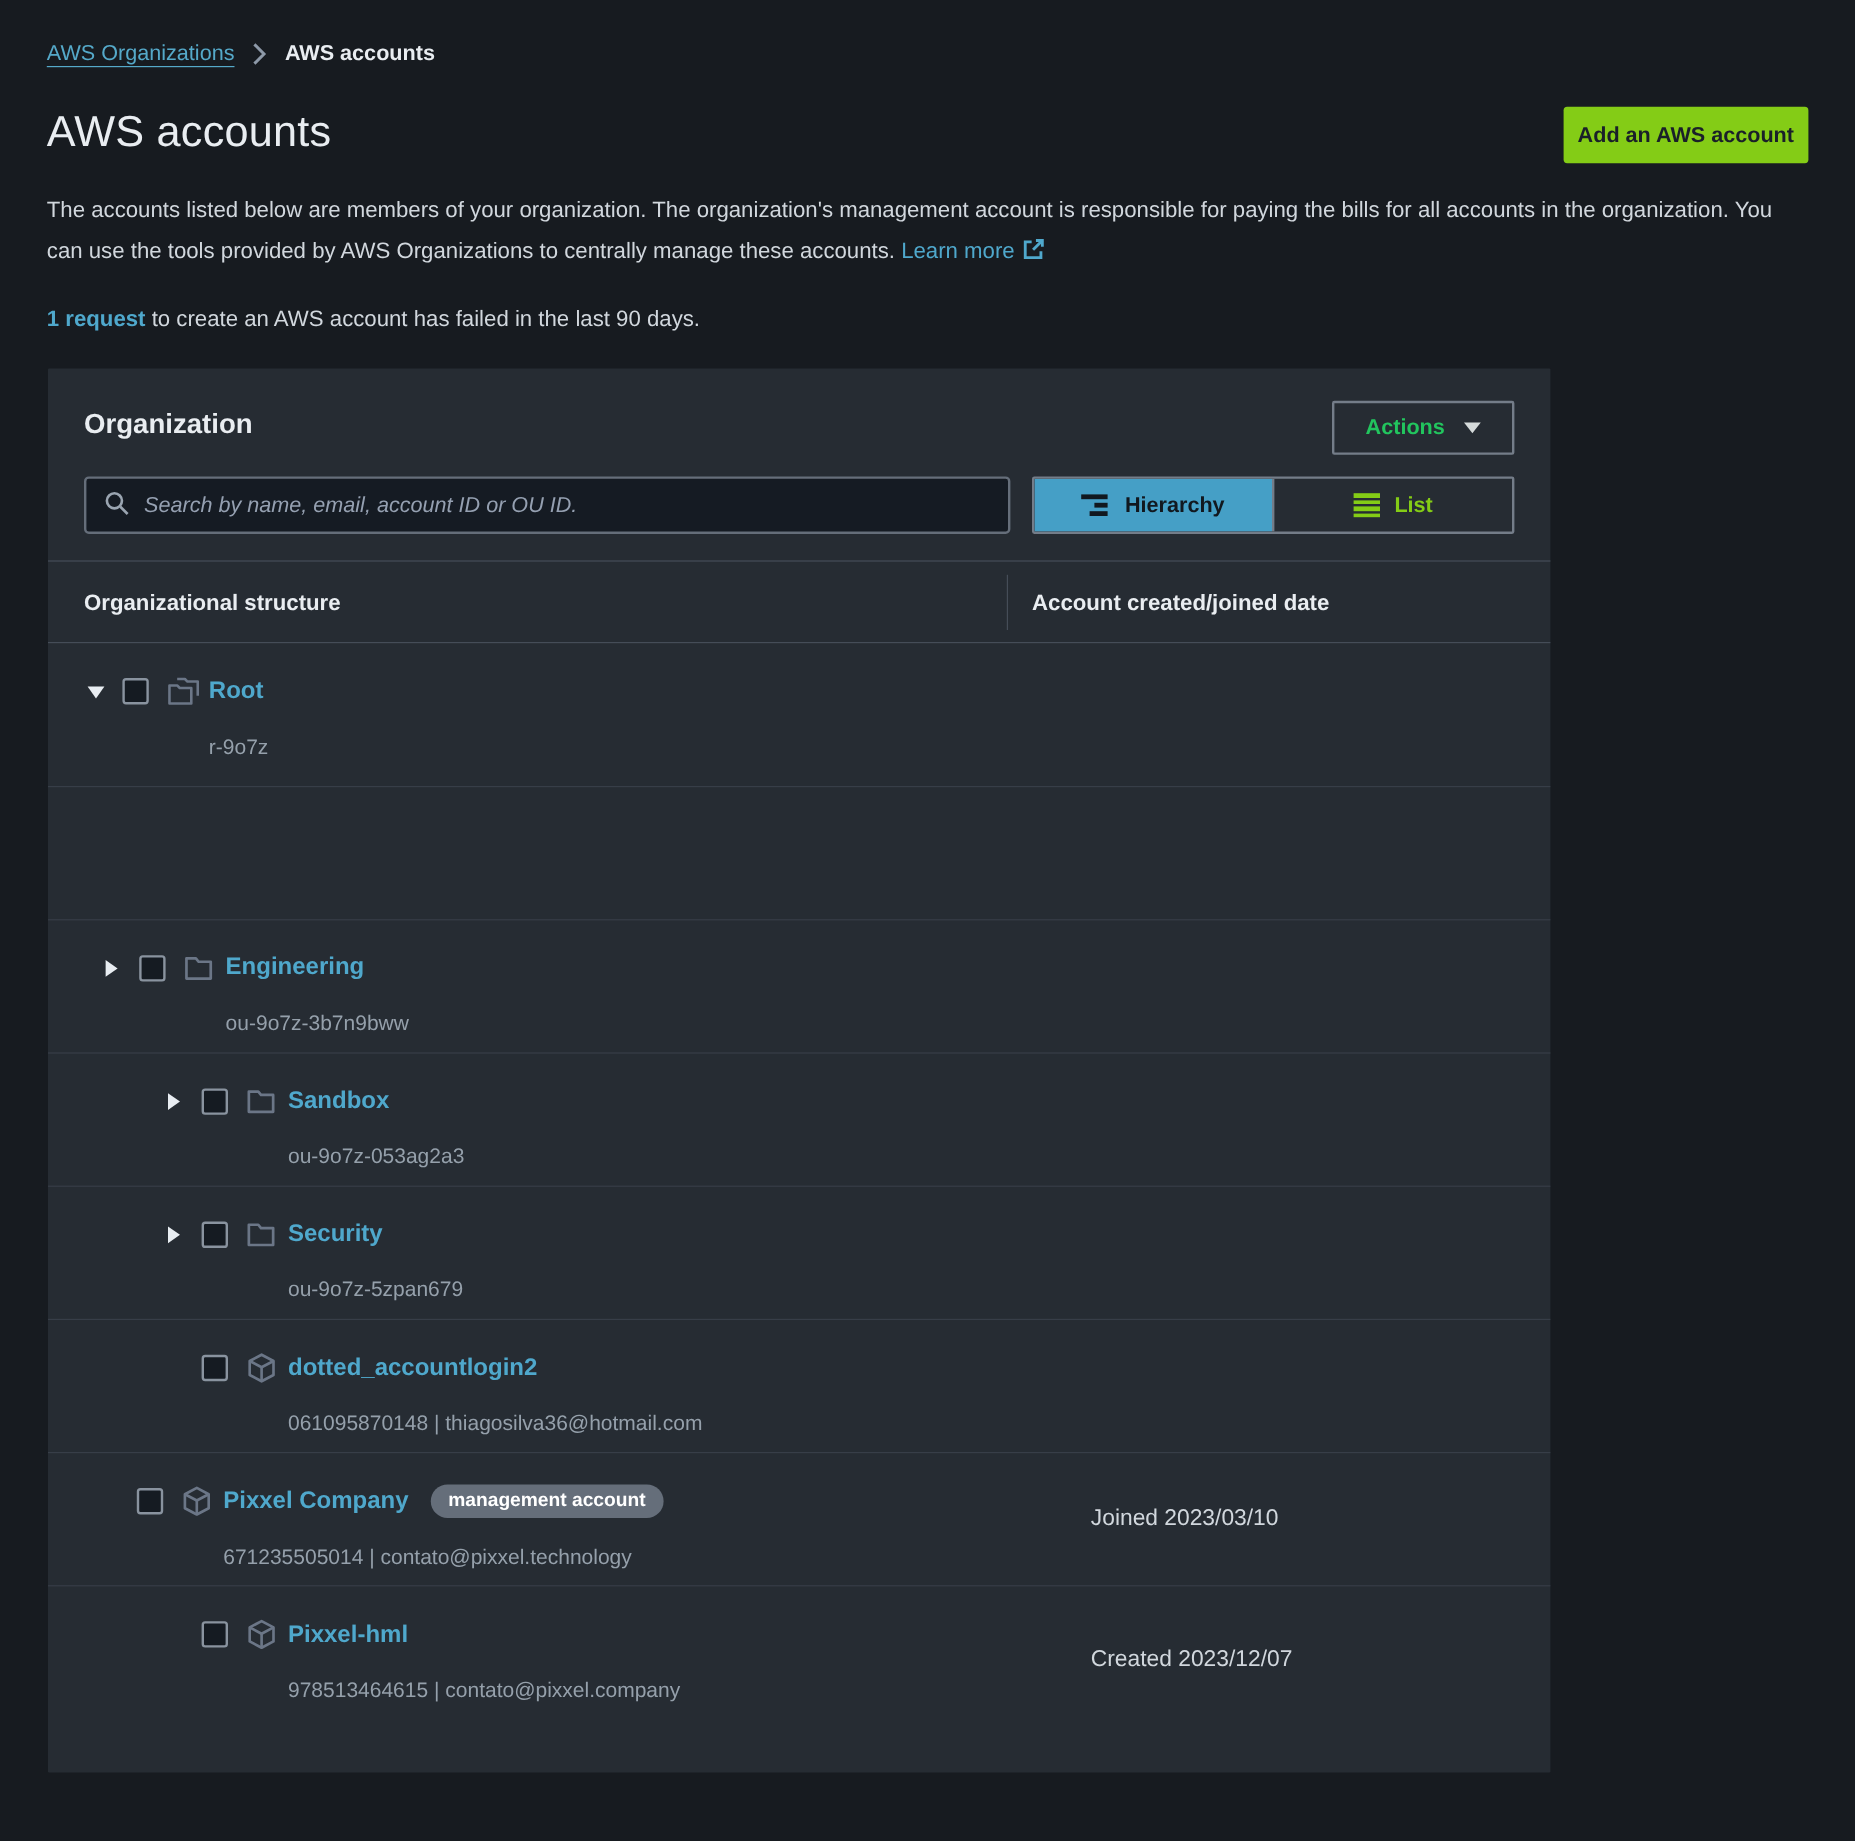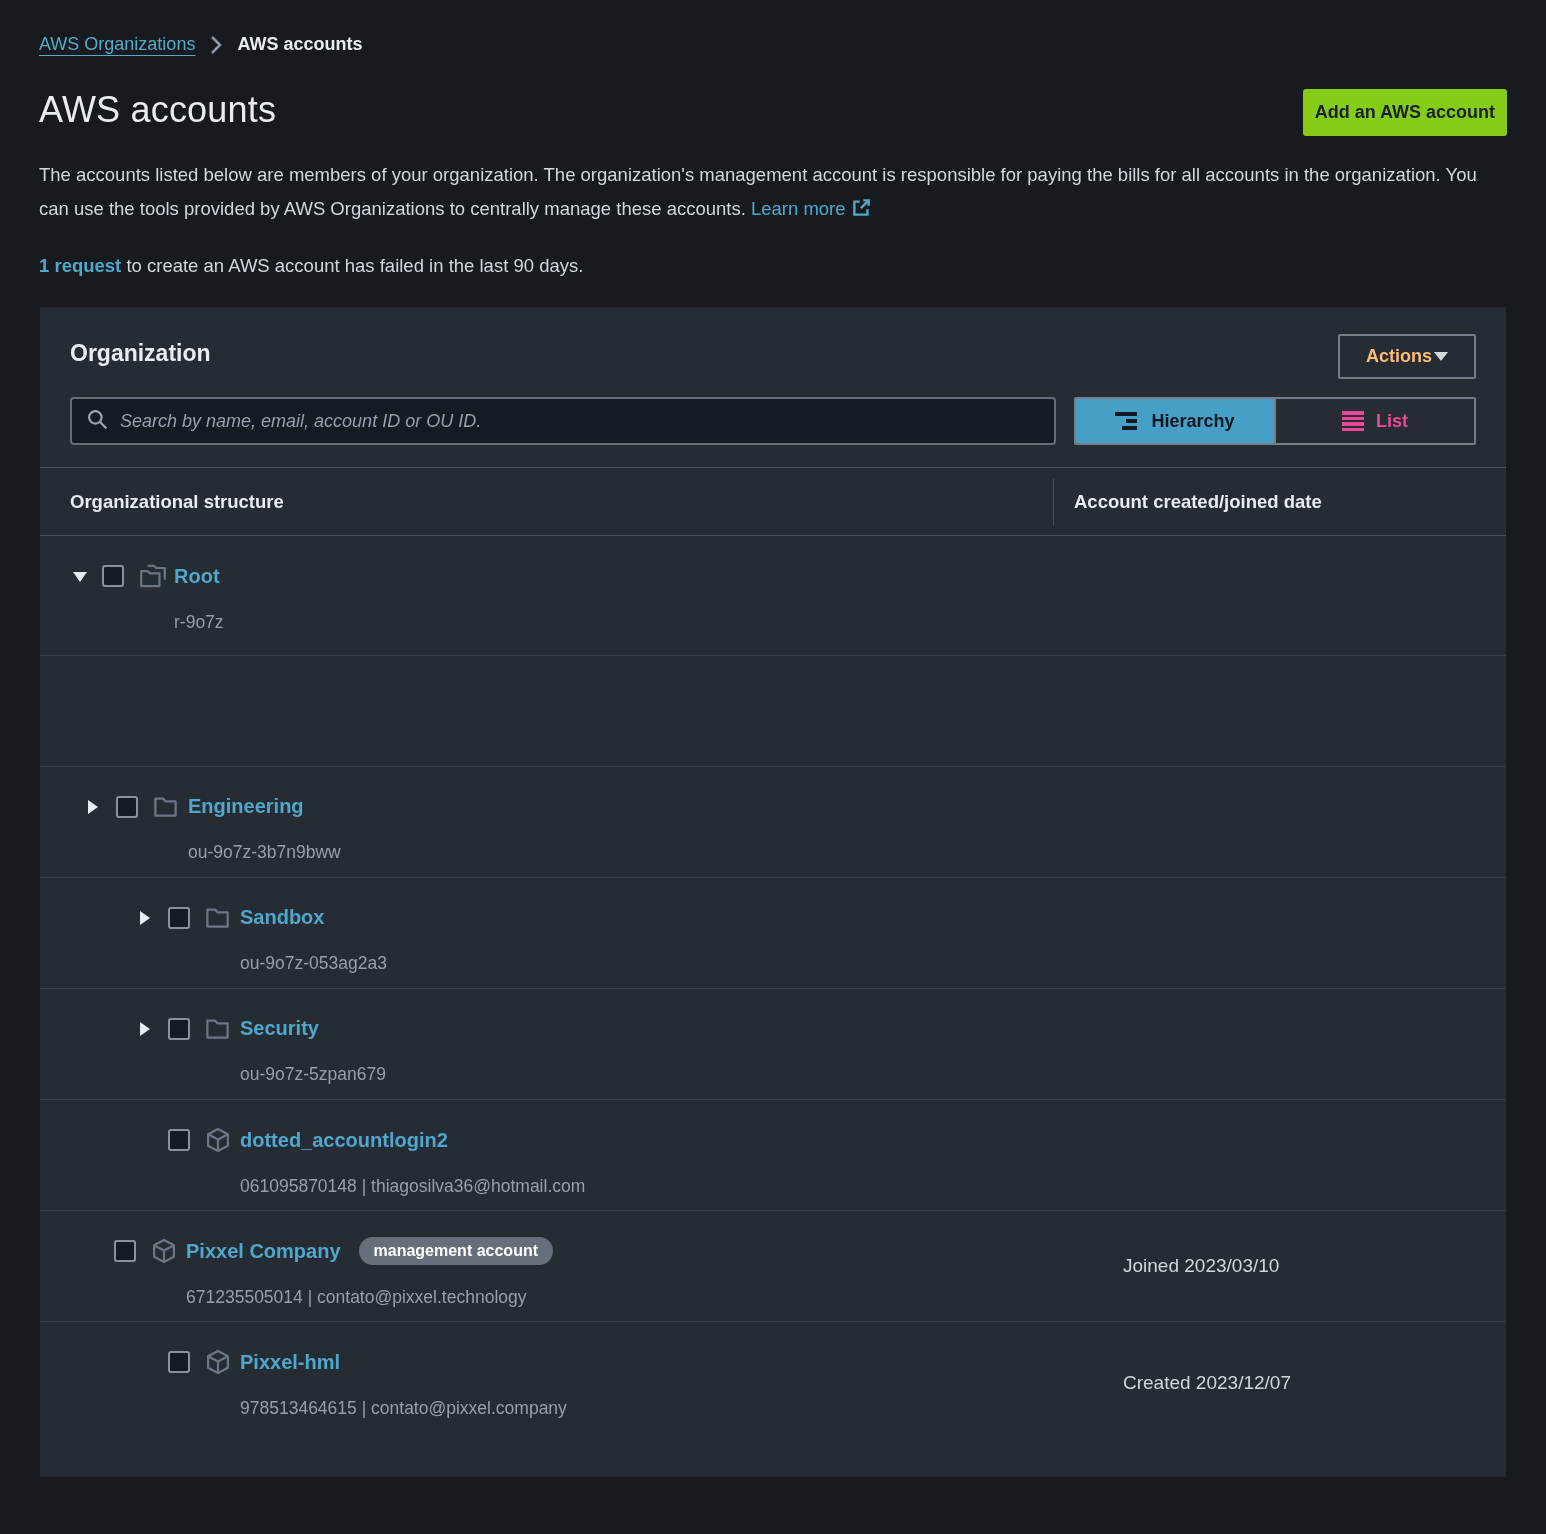--- a/index.html
+++ b/index.html
@@ -31,52 +31,52 @@
   .page-desc { margin-top:22px; font-size:18.5px; line-height:34px; color:#d1d7dd; max-width:1468px; }
   .learn-more { color:#4fa8cc; text-decoration:none; cursor:pointer; }
   .ext-icon { display:inline-block; vertical-align:-2px; margin-left:6px; }
 
   .request-line { margin-top:27px; font-size:18.5px; color:#d1d7dd; }
   .request-link { color:#4fa8cc; font-weight:bold; text-decoration:none; cursor:pointer; }
 
   
   .panel {
     margin-top:30px; margin-left:1px;
-    width:1466px; height:1170px;
+    width:1252px; height:1170px;
     background:#262c33;
     border-radius:1px;
   }
   .panel-top { padding:27px 30px 0 30px; }
   .panel-head-row { display:flex; justify-content:space-between; align-items:flex-start; }
   .panel-title { font-size:23px; font-weight:bold; color:#e9edf1; padding-top:6px; }
   .btn-secondary {
-    background:transparent; color:#fdba74; border:2px solid #747d89; border-radius:2px;
+    background:transparent; color:#22c55e; border:2px solid #747d89; border-radius:2px;
     font-family:inherit; font-size:18px; font-weight:bold;
-    padding:10px 26px; cursor:pointer; display:flex; align-items:center; gap:2px;
+    padding:10px 26px; cursor:pointer; display:flex; align-items:center; gap:16px;
   }
   .caret-down-sm { width:0; height:0; border-left:7px solid transparent; border-right:7px solid transparent; border-top:9px solid #d5dbdb; }
   .panel-desc { margin-top:16px; font-size:17.5px; color:#d1d7dd; }
 
   
   .search-row { display:flex; margin-top:18px; gap:18px; }
   .search-box {
     flex:1; display:flex; align-items:center; gap:12px;
     background:#151b23; border:2px solid #656e7a; border-radius:4px;
     height:48px; padding:0 14px;
   }
   .search-input {
     flex:1; background:transparent; border:none; outline:none;
     font-family:inherit; font-size:18px; color:#d7dde3;
   }
   .search-input::placeholder { color:#95a0b1; font-style:italic; }
   .view-toggle { display:flex; width:402px; height:48px; border:2px solid #747d89; border-radius:2px; overflow:hidden; }
   .toggle-btn {
     flex:1; display:flex; align-items:center; justify-content:center; gap:12px;
     font-family:inherit; font-size:18px; font-weight:bold; cursor:pointer; border:none;
-    background:transparent; color:#ec4899;
+    background:transparent; color:#84cc16;
   }
   .toggle-btn.selected { background:#459fc6; color:#11181f; }
   .toggle-btn + .toggle-btn { border-left:2px solid #747d89; }
   .hier-icon { display:flex; flex-direction:column; gap:3px; width:24px; }
   .hier-icon .b1 { width:22px; height:4px; background:currentColor; }
   .hier-icon .b2 { width:11px; height:4px; background:currentColor; margin-left:11px; }
   .hier-icon .b3 { width:15px; height:4px; background:currentColor; margin-left:7px; }
   .list-icon { display:flex; flex-direction:column; gap:2px; width:22px; }
   .list-icon div { width:22px; height:3.5px; background:currentColor; }
 

